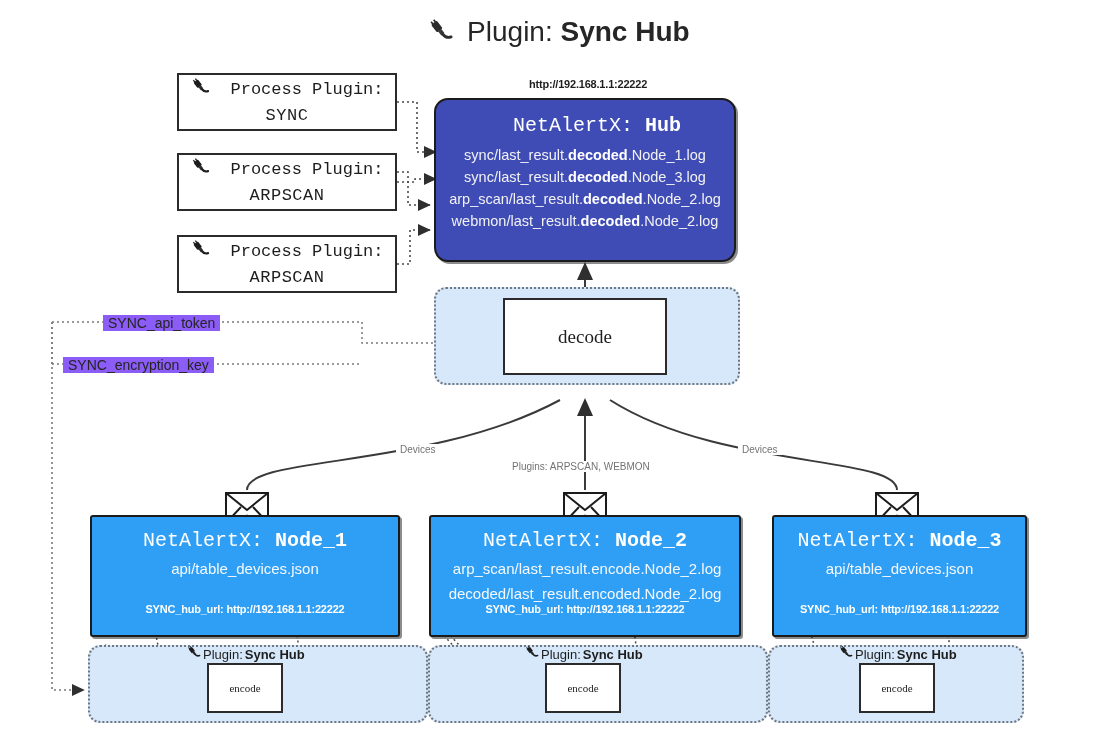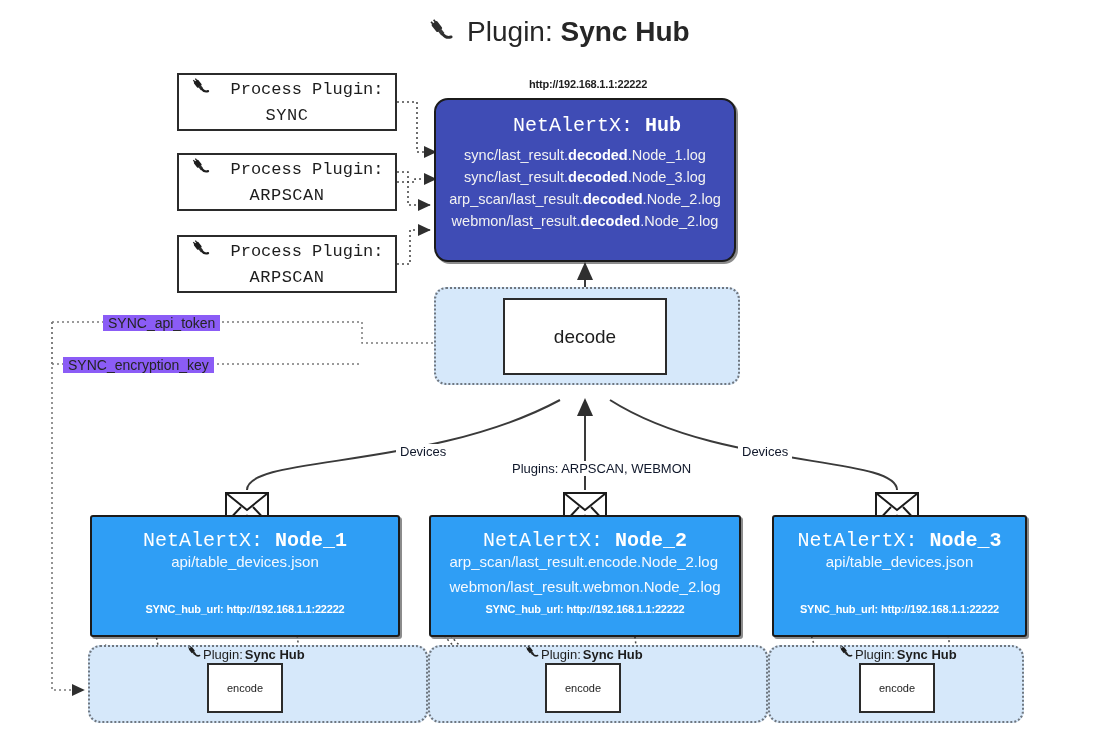--- a/index.html
+++ b/index.html
@@ -33,36 +33,36 @@
   .hub .lines b{font-weight:bold;color:#ffffff;margin-top:14px;}
 
   .hubUrl{position:absolute;font-size:11px;color:#1f1f1f;white-space:nowrap;
           font-weight:bold;letter-spacing:-.2px;}
 
   
   .bluebox{position:absolute;background:#d6e8fa;border:2px dotted #6f7780;
            border-radius:12px;box-sizing:border-box;}
   .whitebox{position:absolute;background:#ffffff;border:2px solid #2b2b2b;
             box-sizing:border-box;display:flex;align-items:center;justify-content:center;
-            font-family:Liberation Sans, sans-serif;color:#1d1d1d;}
+            font-family:Liberation Serif, serif;color:#1d1d1d;}
 
   
   .node{position:absolute;background:#2f9ef5;border:2px solid #1b1b1b;border-radius:3px;
         box-sizing:border-box;box-shadow:2px 2px 0 rgba(0,0,0,.45);
         display:flex;flex-direction:column;align-items:center;}
   .node .hdr{font-family:"Liberation Mono","DejaVu Sans Mono",monospace;
              font-size:20px;color:#ffffff;margin-top:12px;white-space:nowrap;}
   .node .hdr b{font-weight:bold;}
-  .node .rows{margin-top:1px;display:flex;flex-direction:column;gap:8px;align-items:flex-start;}
+  .node .rows{margin-top:8px;display:flex;flex-direction:column;gap:8px;align-items:flex-end;}
   .node .rows div{font-size:15px;color:#f4f9ff;white-space:nowrap;}
   .node .foot{position:absolute;left:0;bottom:20px;width:100%;text-align:center;
               font-size:11px;font-weight:bold;color:#ffffff;white-space:nowrap;letter-spacing:-.2px;}
 
   
-  .elabel{position:absolute;font-size:13px;color:#0f172a;background:#ffffff;
+  .elabel{position:absolute;font-size:10px;color:#737373;background:#ffffff;
           padding:0 4px;white-space:nowrap;}
   .pluglabel{position:absolute;font-size:13px;color:#1d1d1d;white-space:nowrap;
              display:flex;align-items:center;gap:2px;}
   .pluglabel b{font-weight:bold;}
   .sidelabel{position:absolute;font-size:14px;color:#242424;background:#8b5cf6;
              padding:0 5px;white-space:nowrap;}
 </style>
 </head>
 <body>
 
@@ -243,21 +243,21 @@
     <div class="foot">SYNC_hub_url: http://192.168.1.1:22222</div>
   </div>
 
   <div class="node" style="left:429px;top:515px;width:312px;height:122px;">
     <div class="hdr">
       <span>NetAlertX:</span>
       <b>Node_2</b>
     </div>
     <div class="rows">
       <div>arp_scan/last_result.encode.Node_2.log</div>
-      <div>webmon/last_result.webmon.Node_2.log</div>
+      <div>decoded/last_result.encoded.Node_2.log</div>
     </div>
     <div class="foot">SYNC_hub_url: http://192.168.1.1:22222</div>
   </div>
 
   <div class="node" style="left:772px;top:515px;width:255px;height:122px;">
     <div class="hdr">
       <span>NetAlertX:</span>
       <b>Node_3</b>
     </div>
     <div class="rows">

